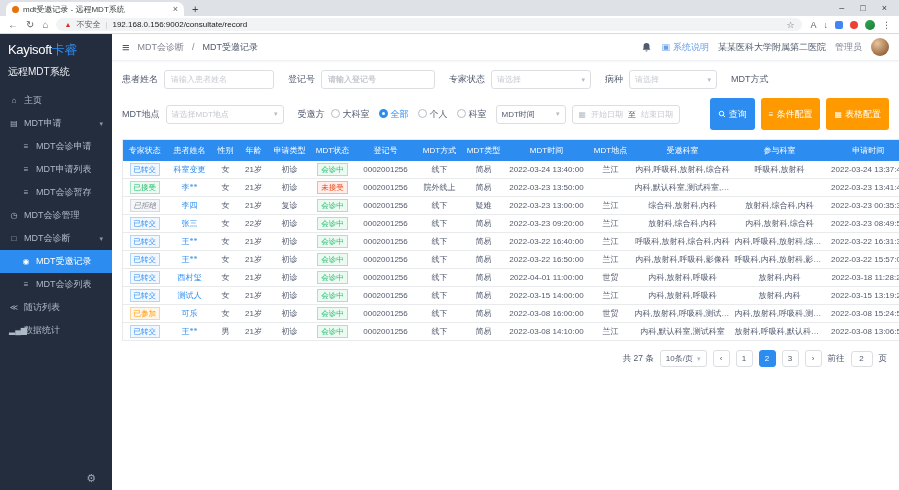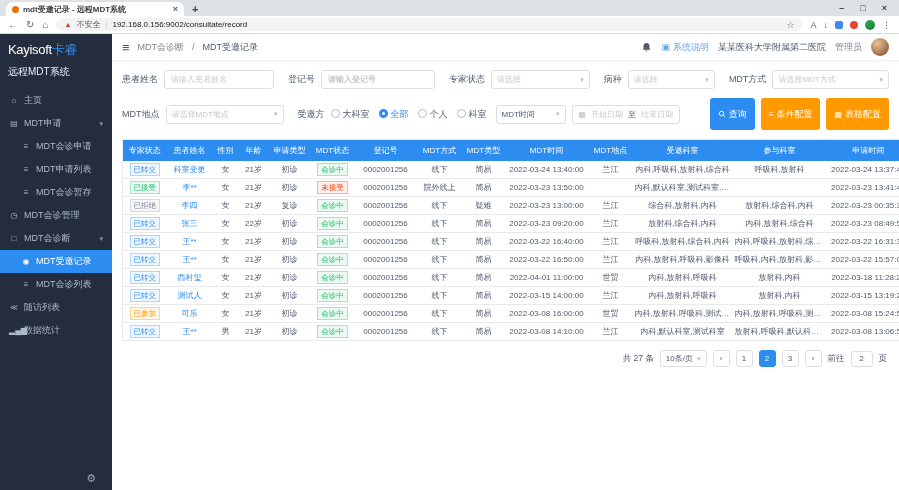--- a/index.html
+++ b/index.html
@@ -5,21 +5,21 @@
   :root{
     --accent:#2d8cf0; --orange:#ff9900; --sidebar:#232d3d;
     --success:#19be6b; --danger:#ed4014; --link:#2d8cf0;
   }
   *{box-sizing:border-box; margin:0; padding:0;}
   html,body{width:899px;height:490px;overflow:hidden;}
   body{font-family:"Liberation Sans","DejaVu Sans",sans-serif;background:#fff;}
   #screen{width:899px;height:490px;overflow:hidden;display:flex;flex-direction:column;position:relative;background:#fff;}
 
   
-  .tabs-bar{height:16px;background:#dee1e6;display:flex;align-items:flex-end;padding-left:6px;flex-shrink:0;font-weight:bold;}
+  .tabs-bar{height:16px;background:#dee1e6;display:flex;align-items:flex-end;padding-left:6px;flex-shrink:0;}
   .tab{height:14px;width:178px;background:#fff;border-radius:7px 7px 0 0;display:flex;align-items:center;gap:4px;padding:0 6px;font-size:8px;color:#3c4043;}
   .favicon{width:7px;height:7px;border-radius:50%;background:#e8710a;flex-shrink:0;}
   .tab-title{flex:1;white-space:nowrap;overflow:hidden;text-overflow:ellipsis;}
   .tab-close{font-size:9px;color:#5f6368;cursor:default;}
   .newtab{font-size:11px;color:#3c4043;margin-left:8px;line-height:14px;}
   .win-controls{margin-left:auto;display:flex;gap:16px;padding:0 12px;font-size:9px;color:#3c4043;align-self:center;}
   .nav-bar{height:18px;background:#fff;border-bottom:1px solid #d7dade;display:flex;align-items:center;gap:8px;padding:0 8px;font-size:10px;color:#5f6368;flex-shrink:0;}
   .url-box{flex:1;height:13px;background:#f1f3f4;border-radius:7px;display:flex;align-items:center;gap:5px;padding:0 8px;font-size:8px;color:#5f6368;}
   .url-text{color:#202124;}
   .warn-tri{color:#d93025;font-size:7px;}
@@ -71,27 +71,27 @@
   .cal{color:#b5bcc7;font-size:8px;}
   .btns{margin-left:auto;display:flex;gap:6px;}
   .btn{height:20px;border:none;border-radius:3px;padding:16px 8px;font-size:9px;color:#fff;display:inline-flex;align-items:center;gap:3px;font-family:inherit;cursor:default;}
   .btn-blue{background:var(--accent);}
   .btn-orange{background:var(--orange);}
   .btn .bic{font-size:8px;}
 
   table.grid{width:100%;border-collapse:collapse;table-layout:fixed;border:1px solid #e8eaec;}
   .grid th{background:var(--accent);color:#fff;font-weight:normal;font-size:8px;height:21px;padding:0 2px;white-space:nowrap;overflow:hidden;}
   .grid td{font-size:8px;color:#515a6e;height:18px;text-align:center;white-space:nowrap;overflow:hidden;text-overflow:ellipsis;border-bottom:1px solid #e8eaec;padding:0 2px;}
-  .link{color:var(--link);}
+  .link{color:var(--link);font-family:Liberation Serif, serif;}
   .chip{display:inline-block;line-height:11px;padding:0 3px;border-radius:0;font-size:7.5px;}
   .chip-blue{color:#2d8cf0;background:#f0f7ff;border:1px solid #b3d4f5;}
   .chip-green{color:#19be6b;background:#edfaf2;border:1px solid #a3e6c5;}
   .chip-red{color:#ed4014;background:#ffeee9;border:1px solid #f5b5a3;}
   .chip-orange{color:#ff9900;background:#fff6e8;border:1px solid #f7d59b;}
-  .chip-gray{color:#808695;background:#f5f6f8;border:1px solid #d6d9de;}
+  .chip-gray{color:#808695;background:#f5f6f8;border:1px solid #d6d9de;font-style:italic;}
 
   .pagination{margin-top:9px;display:flex;align-items:center;justify-content:flex-end;gap:6px;font-size:8.5px;color:#515a6e;padding-right:2px;}
   .pg-btn{min-width:17px;height:17px;border:1px solid #dcdee2;border-radius:3px;display:inline-flex;align-items:center;justify-content:center;background:#fff;font-size:8px;color:#515a6e;}
   .pg-btn.current{background:var(--accent);border-color:var(--accent);color:#fff;}
   .pg-size{height:17px;border:1px solid #dcdee2;border-radius:3px;display:inline-flex;align-items:center;gap:4px;padding:0 5px;font-size:8px;background:#fff;}
   .goto-input{width:22px;height:16px;border:1px solid #dcdee2;border-radius:3px;text-align:center;font-size:8px;color:#515a6e;outline:none;font-family:inherit;}
 </style>
 </head>
 <body>
 
@@ -222,24 +222,20 @@
           <span class="sel" style="width:100px;">
               <span>请选择</span>
               <span class="caret">▾</span>
             </span>
           <span class="f-label gap">病种</span>
           <span class="sel" style="width:88px;">
               <span>请选择</span>
               <span class="caret">▾</span>
             </span>
           <span class="f-label gap">MDT方式</span>
-          <span class="sel" style="width:118px;">
-              <span>请选择MDT方式</span>
-              <span class="caret">▾</span>
-            </span>
         </div>
 
         <div class="filter-row">
           <span class="f-label">MDT地点</span>
           <span class="sel" style="width:118px;">
               <span>请选择MDT地点</span>
               <span class="caret">▾</span>
             </span>
           <span class="f-label gap">受邀方</span>
           <span><span class="radio"></span><span class="radio-label">大科室</span></span>

